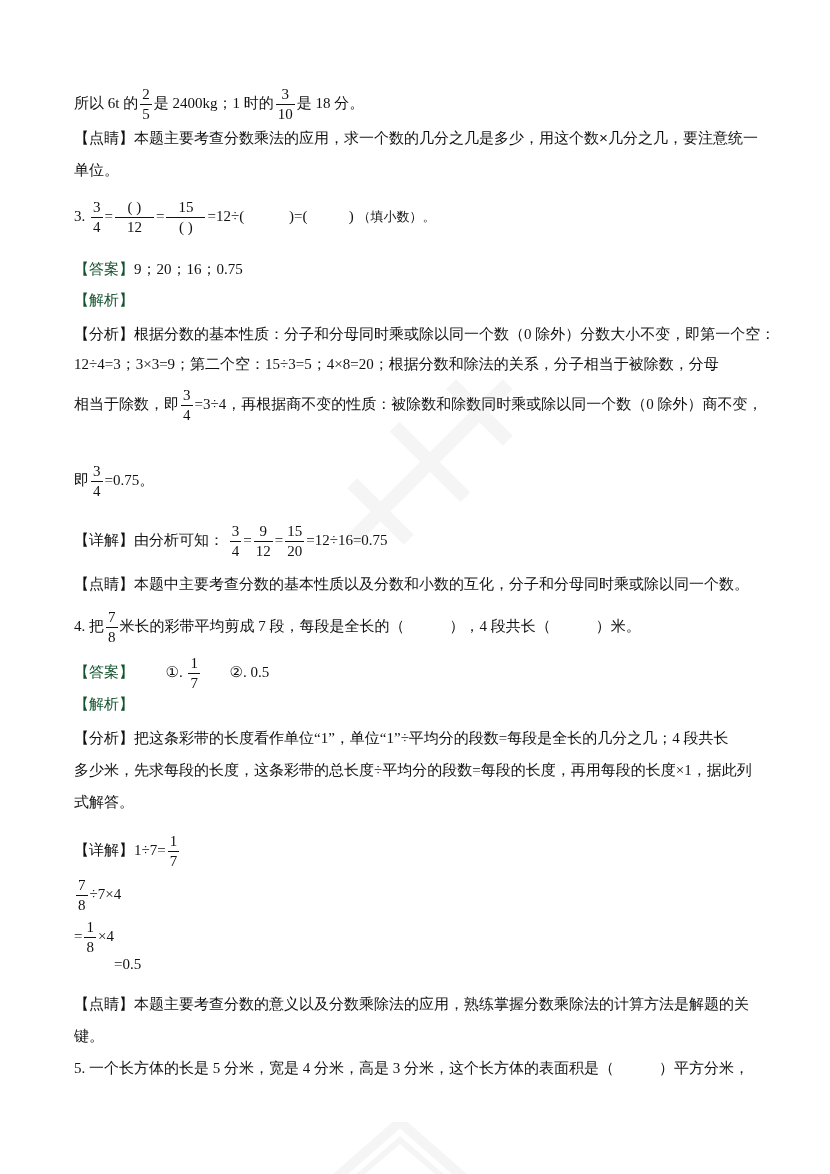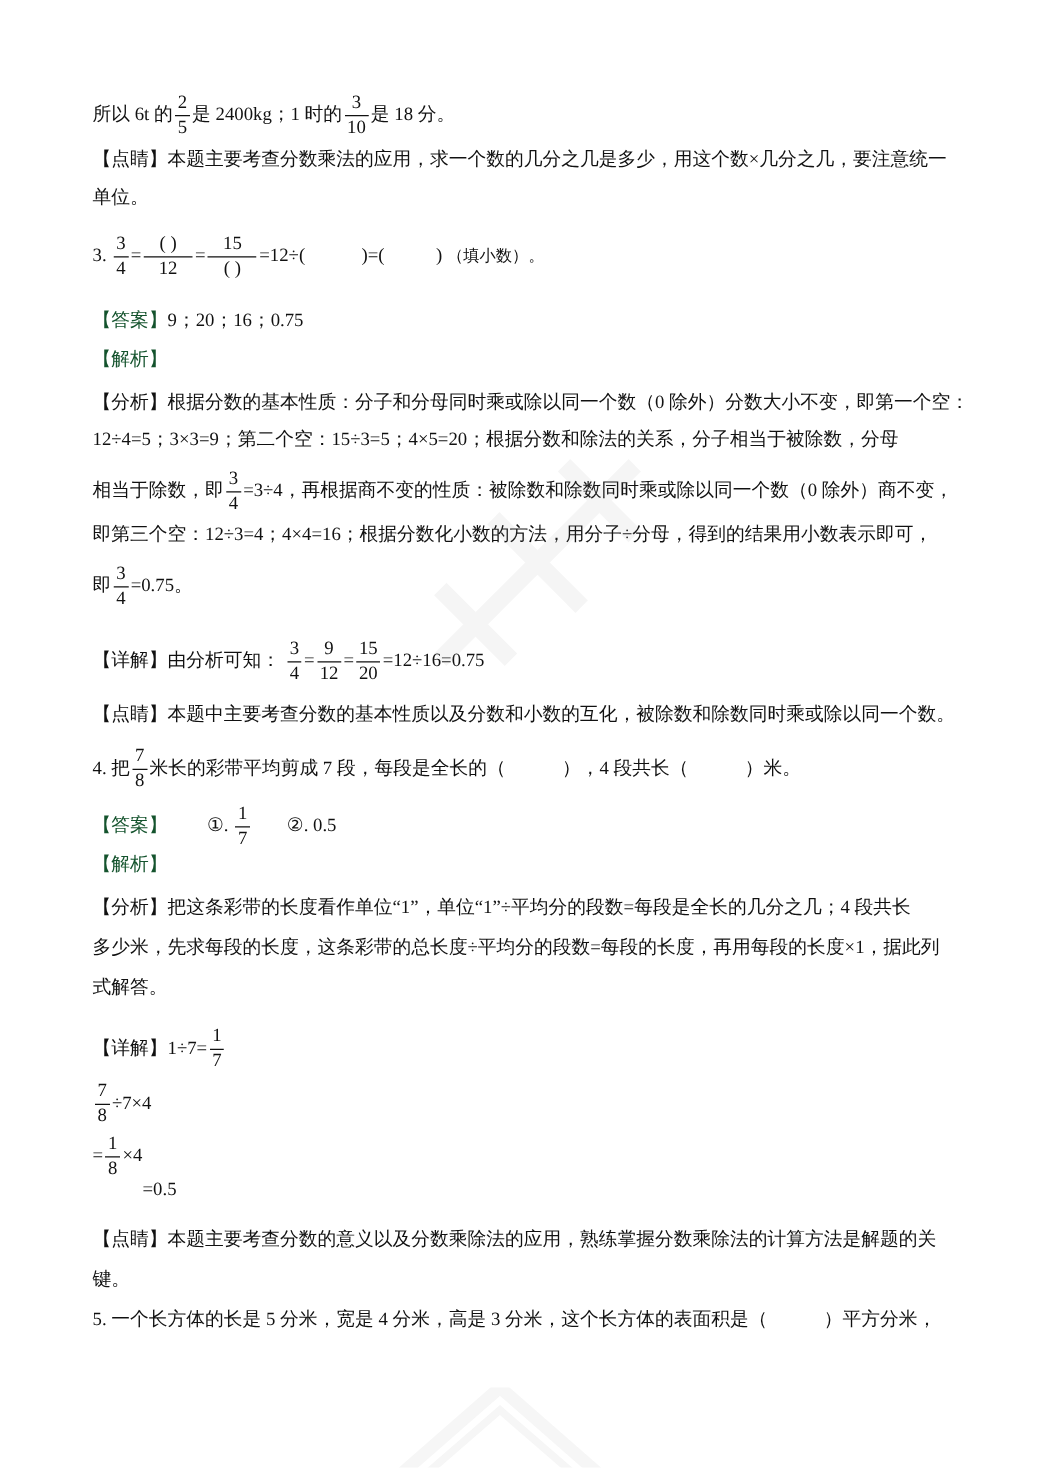--- a/index.html
+++ b/index.html
@@ -1,37 +1,37 @@
 <!DOCTYPE html>
 <html><head>
 <meta charset="utf-8">
 <style>
   html, body { margin: 0; padding: 0; background: #ffffff; }
   body { width: 830px; height: 1174px; position: relative; overflow: hidden;
          font-family: "Liberation Serif", "DejaVu Serif", serif; color: #111; font-size: 15px; }
-  .page { position: absolute; left: 0; top: 0; width: 830px; height: 912px; }
+  .page { position: absolute; left: 0; top: 12px; width: 830px; height: 912px; }
   .line { position: absolute; left: 74px; white-space: nowrap; line-height: 20px; }
   .blue { color: #14532d; }
   .frac { display: inline-block; vertical-align: middle; text-align: center; margin: 0 2px; line-height: 1; }
   .frac .num { display: block; padding: 0 2px 2px 2px; border-bottom: 1px solid #111; }
   .frac .den { display: block; padding: 2px 2px 0 2px; }
   .frac.sm { font-size: 15px; }
   .frac.wide .num, .frac.wide .den { padding-left: 12px; padding-right: 12px; }
   .gap { display: inline-block; }
   .watermark { position: absolute; pointer-events: none; opacity: 0.08; }
 </style>
 </head>
 <body>
 
 <div class="page">
 
   <div class="line" style="top:75px;">
     <span>所以 6t 的</span><span class="frac"><span class="num">2</span><span class="den">5</span></span><span>是 2400kg；1 时的</span><span class="frac"><span class="num">3</span><span class="den">10</span></span><span>是 18 分。</span>
   </div>
-  <div class="line" style="top:118px;">
+  <div class="line" style="top:118px;font-family:Liberation Mono, monospace;">
     <span>【点睛】</span><span>本题主要考查分数乘法的应用，求一个数的几分之几是多少，用这个数×几分之几，要注意统一</span>
   </div>
   <div class="line" style="top:148px;">
     <span>单位。</span>
   </div>
 
   <div class="line" style="top:188px;">
     <span>3.</span>
     <span class="frac"><span class="num">3</span><span class="den">4</span></span><span>=</span><span class="frac wide"><span class="num">(        )</span><span class="den">12</span></span><span>=</span><span class="frac wide"><span class="num">15</span><span class="den">(        )</span></span><span style="white-space:pre;">=12÷(            )=(           )</span>
     <span style="font-size:13px;">（填小数）。</span>
@@ -40,39 +40,36 @@
   <div class="line" style="top:247px;">
     <span class="blue">【答案】</span><span>9；20；16；0.75</span>
   </div>
   <div class="line" style="top:278px;">
     <span class="blue">【解析】</span>
   </div>
   <div class="line" style="top:312px;">
     <span>【分析】</span><span>根据分数的基本性质：分子和分母同时乘或除以同一个数（0 除外）分数大小不变，即第一个空：</span>
   </div>
   <div class="line" style="top:342px;">
-    <span>12÷4=5；3×3=9；第二个空：15÷3=5；4×5=20；根据分数和除法的关系，分子相当于被除数，分母</span>
+    <span>12÷4=3；3×3=9；第二个空：15÷3=5；4×8=20；根据分数和除法的关系，分子相当于被除数，分母</span>
   </div>
   <div class="line" style="top:376px;">
     <span>相当于除数，即</span><span class="frac"><span class="num">3</span><span class="den">4</span></span><span>=3÷4，再根据商不变的性质：被除数和除数同时乘或除以同一个数（0 除外）商不变，</span>
-  </div>
-  <div class="line" style="top:418px;">
-    <span>即第三个空：12÷3=4；4×4=16；根据分数化小数的方法，用分子÷分母，得到的结果用小数表示即可，</span>
   </div>
   <div class="line" style="top:452px;">
     <span>即</span><span class="frac"><span class="num">3</span><span class="den">4</span></span><span>=0.75。</span>
   </div>
 
   <div class="line" style="top:512px;">
     <span>【详解】</span><span>由分析可知：</span>
     <span class="frac"><span class="num">3</span><span class="den">4</span></span>=<span class="frac"><span class="num">9</span><span class="den">12</span></span>=<span class="frac"><span class="num">15</span><span class="den">20</span></span><span>=12÷16=0.75</span>
   </div>
 
   <div class="line" style="top:562px;">
-    <span>【点睛】</span><span>本题中主要考查分数的基本性质以及分数和小数的互化，被除数和除数同时乘或除以同一个数。</span>
+    <span>【点睛】</span><span>本题中主要考查分数的基本性质以及分数和小数的互化，分子和分母同时乘或除以同一个数。</span>
   </div>
 
   <div class="line" style="top:598px;">
     <span>4.</span>
     <span>把</span><span class="frac sm"><span class="num">7</span><span class="den">8</span></span><span style="white-space:pre;">米长的彩带平均剪成 7 段，每段是全长的（            ），4 段共长（            ）米。</span>
   </div>
 
   <div class="line" style="top:644px;">
     <span class="blue">【答案】</span>
     <span class="gap" style="width:24px;"></span>

